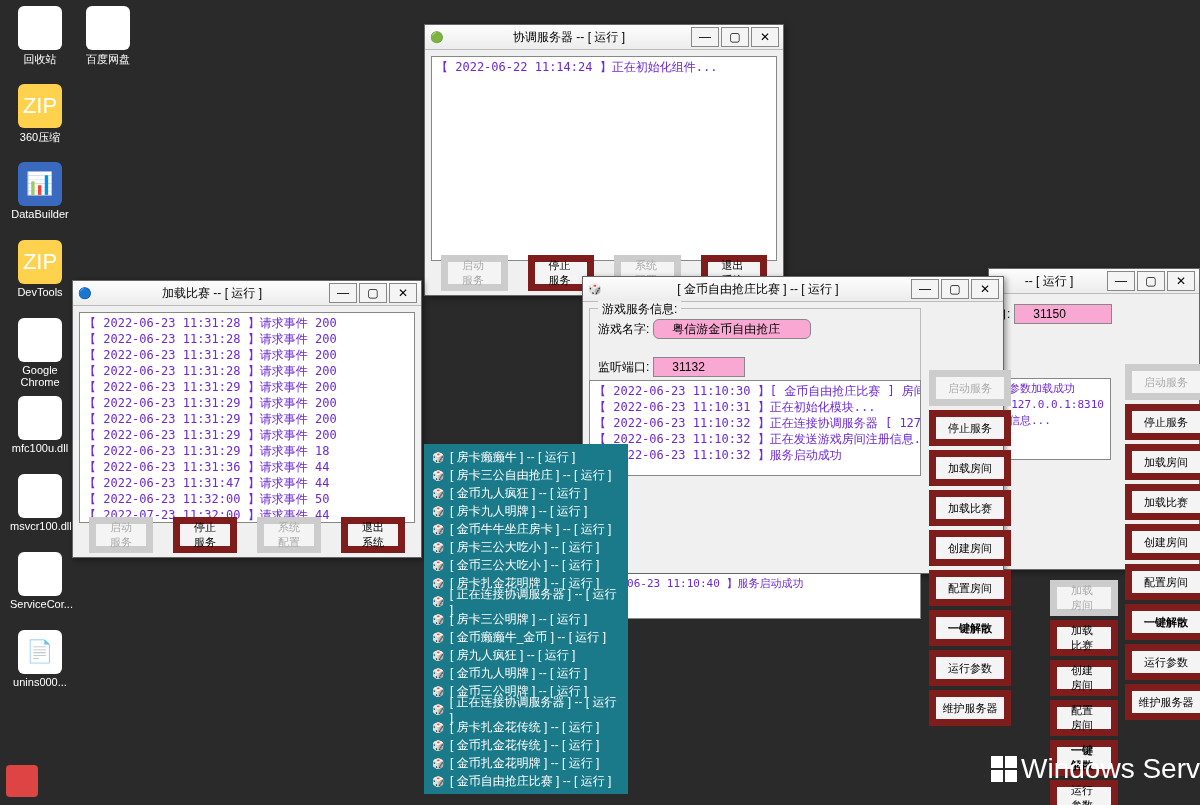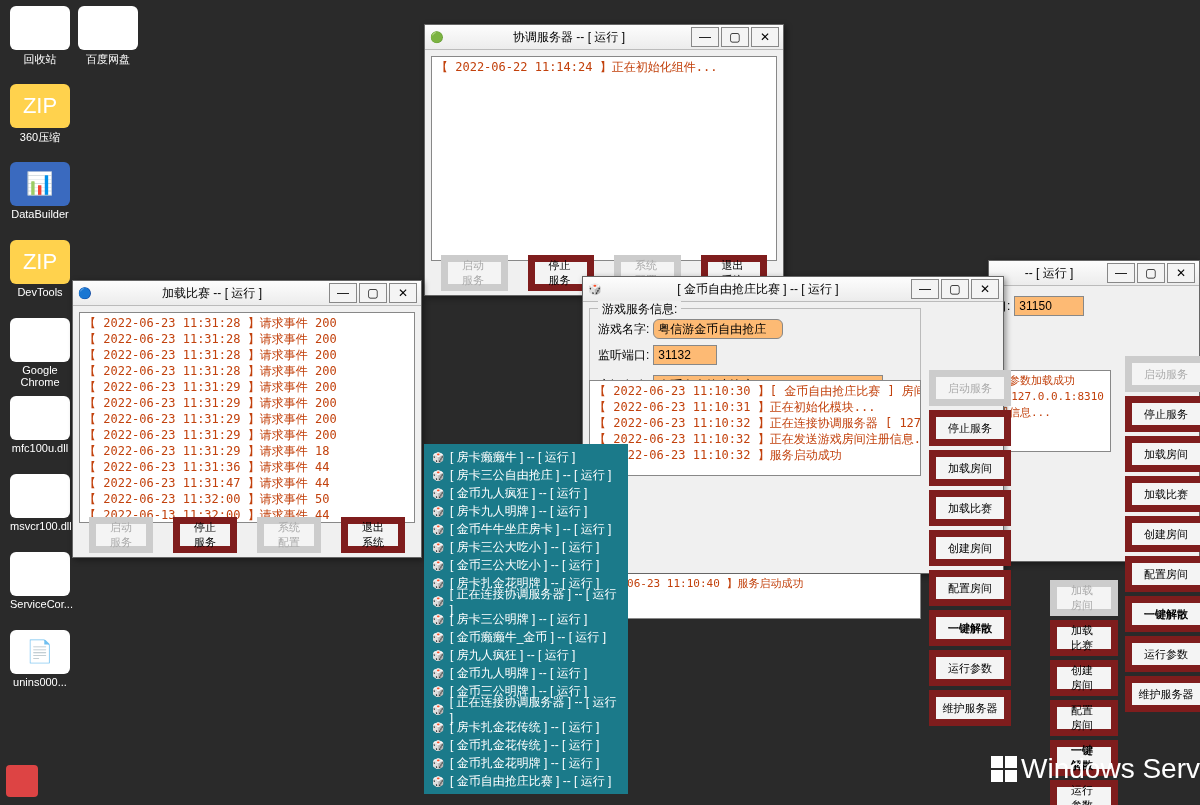--- a/index.html
+++ b/index.html
@@ -1,35 +1,35 @@
 <!DOCTYPE html>
 <html><head>
 <meta charset="utf-8">
 <style>
   html,body{margin:0;padding:0;width:1200px;height:805px;overflow:hidden;font-family:"Microsoft YaHei",Tahoma,sans-serif;font-size:12px;background:#2a2a2a;color:#000}
   .desktop{position:relative;width:1200px;height:805px;background:#2a2a2a}
   .di{position:absolute;width:60px;text-align:center;color:#fff;font-size:11px}
-  .di .ic{width:60px;height:44px;margin:0 auto 2px;border-radius:6px;display:flex;align-items:center;justify-content:center;font-size:22px}
+  .di .ic{width:44px;height:44px;margin:0 auto 2px;border-radius:6px;display:flex;align-items:center;justify-content:center;font-size:22px}
   .win{position:absolute;background:#fff;border:1px solid #666;box-shadow:2px 2px 6px rgba(0,0,0,.4)}
   .tb{height:24px;background:linear-gradient(#fdfdfd,#ececec);border-bottom:1px solid #bbb;display:flex;align-items:center;padding:0 4px;font-size:12px}
   .tb .ico{width:16px;height:16px;margin-right:4px;display:flex;align-items:center;justify-content:center;font-size:11px}
   .tb .ttl{flex:1;text-align:center}
   .tb .wbtn{width:26px;height:18px;border:1px solid #888;background:#f4f4f4;margin-left:2px;display:flex;align-items:center;justify-content:center;cursor:default;font-family:Arial}
   .body{position:absolute;top:25px;left:0;right:0;bottom:0;background:#f0f0f0}
   .log{background:#fff;border:1px solid #888;overflow:hidden;padding:2px 4px;font-family:SimSun,monospace;font-size:12px;line-height:16px}
   .log .ln{white-space:nowrap}
-  .teal{color:#c2410c}
+  .teal{color:#6d28d9}
   .btnrow{position:absolute;left:0;right:0;bottom:4px;display:flex;gap:20px;padding:0 16px}
   .btn{height:22px;padding:0 14px;background:#f4f4f4;border:7px solid #7f1d1d;font-size:11px;display:flex;align-items:center;justify-content:center;cursor:default}
   .btn.dis{color:#aaa;border-color:#ccc}
   .grp{border:1px solid #bbb;margin:6px;padding:8px 8px 6px;position:relative;background:#f0f0f0}
   .grp>.glabel{position:absolute;top:-8px;left:8px;background:#f0f0f0;padding:0 4px;font-size:12px}
-  .fld{display:inline-flex;align-items:center;margin:2px 6px 4px 0}
+  .fld{display:inline-flex;align-items:center;margin:2px 6px 16px 0}
   .fld label{margin-right:4px}
-  .fld input{height:18px;border:1px solid #888;padding:0 4px;font-size:12px;background:#fdba74}
+  .fld input{height:18px;border:1px solid #888;padding:0 18px;font-size:12px;background:#f9a8d4}
   .sidebtns{position:absolute;right:6px;top:68px;width:68px;display:flex;flex-direction:column;gap:4px}
   .sidebtns .btn{padding:0;justify-content:center;width:100%}
   .taskbar{position:absolute;left:424px;top:444px;width:204px;background:#1b7a8a;color:#fff;font-size:12px;padding:4px 0}
   .taskbar .ti{display:flex;align-items:center;height:18px;padding:0 8px}
   .taskbar .ti .dot{width:14px;height:14px;margin-right:4px;display:flex;align-items:center;justify-content:center;font-size:10px}
   .brand{position:absolute;right:0;bottom:20px;color:#fff;font-size:28px;font-family:"Segoe UI",sans-serif;display:flex;align-items:center;gap:4px}
   .brand .logo{width:26px;height:26px;display:grid;grid-template-columns:1fr 1fr;grid-template-rows:1fr 1fr;gap:2px}
   .brand .logo span{background:#fff}
   
   .bl{position:absolute;left:6px;bottom:4px;width:40px;height:36px}
@@ -96,21 +96,21 @@
         </div>
       <div class="btnrow">
         <span class="btn dis">启动服务</span>
         <span class="btn">停止服务</span>
         <span class="btn dis">系统配置</span>
         <span class="btn">退出系统</span>
       </div>
     </div>
   </div>
 
-  <div class="win" style="left:988px;top:260px;width:210px;height:300px">
+  <div class="win" style="left:988px;top:268px;width:210px;height:300px">
     <div class="tb">
       <span class="ttl">-- [ 运行 ]</span>
       <span class="wbtn">—</span>
       <span class="wbtn">▢</span>
       <span class="wbtn">✕</span>
     </div>
     <div class="body">
       <div class="fld" style="margin:10px 6px">
           <label>口:</label>
           <input style="width: 60px;" value="31150">
@@ -159,21 +159,21 @@
           <div class="ln">【 2022-06-23 11:31:28 】请求事件  200</div>
           <div class="ln">【 2022-06-23 11:31:28 】请求事件  200</div>
           <div class="ln">【 2022-06-23 11:31:29 】请求事件  200</div>
           <div class="ln">【 2022-06-23 11:31:29 】请求事件  200</div>
           <div class="ln">【 2022-06-23 11:31:29 】请求事件  200</div>
           <div class="ln">【 2022-06-23 11:31:29 】请求事件  200</div>
           <div class="ln">【 2022-06-23 11:31:29 】请求事件  18</div>
           <div class="ln">【 2022-06-23 11:31:36 】请求事件  44</div>
           <div class="ln">【 2022-06-23 11:31:47 】请求事件  44</div>
           <div class="ln">【 2022-06-23 11:32:00 】请求事件  50</div>
-          <div class="ln">【 2022-06-13 11:32:00 】请求事件  44</div>
+          <div class="ln">【 2022-07-23 11:32:00 】请求事件  44</div>
         </div>
       <div class="btnrow">
         <span class="btn dis">启动服务</span>
         <span class="btn">停止服务</span>
         <span class="btn dis">系统配置</span>
         <span class="btn">退出系统</span>
       </div>
     </div>
   </div>
 

